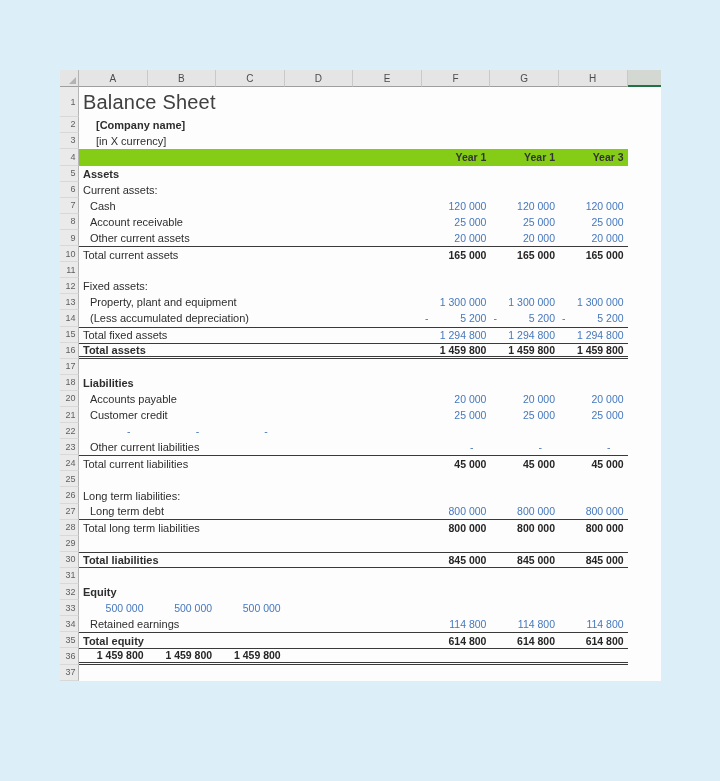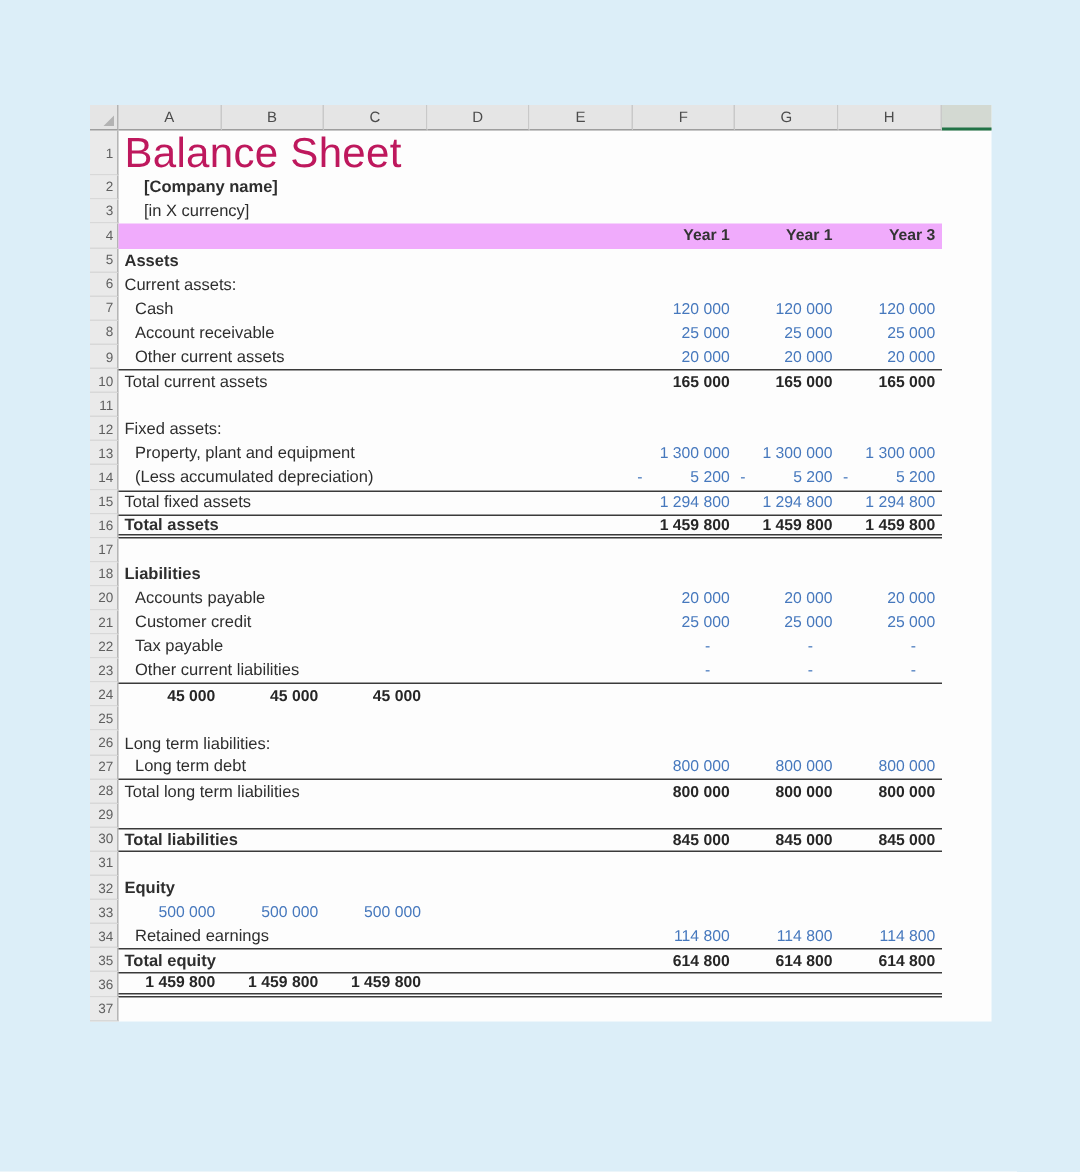--- a/index.html
+++ b/index.html
@@ -56,26 +56,26 @@
   .v-total{color:#262626;font-weight:700}
   .v-dash{padding-right:17px}
   .v-neg{justify-content:space-between;padding-left:3px}
   .b-top{border-top:1px solid #3a3a3a}
   .b-bottom{border-bottom:1px solid #3a3a3a}
   .b-double-bottom{border-bottom:3px double #3a3a3a}
   
   .row-title{height:30px}
   .title-text{
     flex:1;display:flex;align-items:center;padding-left:4px;
-    font-size:28px;color:#be185d;letter-spacing:.2px;
+    font-size:20px;color:#404040;letter-spacing:.2px;
   }
   .row-sub{height:15.8px}
   .sub-text{flex:1;display:flex;align-items:center;padding-left:17px;font-size:11px;color:#2e2e2e}
   .row-years{height:17px}
-  .row-years .cells{background:#f0abfc}
+  .row-years .cells{background:#84cc16}
   .yh{
     flex:0 0 68.575px;box-sizing:border-box;font-size:10.5px;font-weight:700;color:#333;
     display:flex;align-items:center;justify-content:flex-end;padding-right:4px;
   }
   .drow{height:16.1px}
 </style>
 </head>
 <body>
 
 <div class="sheet">
@@ -297,40 +297,40 @@
       <div class="label ind">Customer credit</div>
       <div class="num v-blue">25 000</div>
       <div class="num v-blue">25 000</div>
       <div class="num v-blue">25 000</div>
     </div>
     <div class="tail"></div>
   </div>
       <div class="row drow">
     <div class="rn">22</div>
     <div class="cells">
-      <div class="label ind">Tax payable</div>
       <div class="num v-blue v-dash">-</div>
       <div class="num v-blue v-dash">-</div>
       <div class="num v-blue v-dash">-</div>
     </div>
     <div class="tail"></div>
   </div>
       <div class="row drow">
     <div class="rn">23</div>
     <div class="cells">
       <div class="label ind">Other current liabilities</div>
       <div class="num v-blue v-dash">-</div>
       <div class="num v-blue v-dash">-</div>
       <div class="num v-blue v-dash">-</div>
     </div>
     <div class="tail"></div>
   </div>
       <div class="row drow">
     <div class="rn">24</div>
     <div class="cells b-top">
+      <div class="label">Total current liabilities</div>
       <div class="num v-total">45 000</div>
       <div class="num v-total">45 000</div>
       <div class="num v-total">45 000</div>
     </div>
     <div class="tail"></div>
   </div>
       <div class="row drow">
     <div class="rn">25</div>
     <div class="cells">
       <div class="label"></div>

